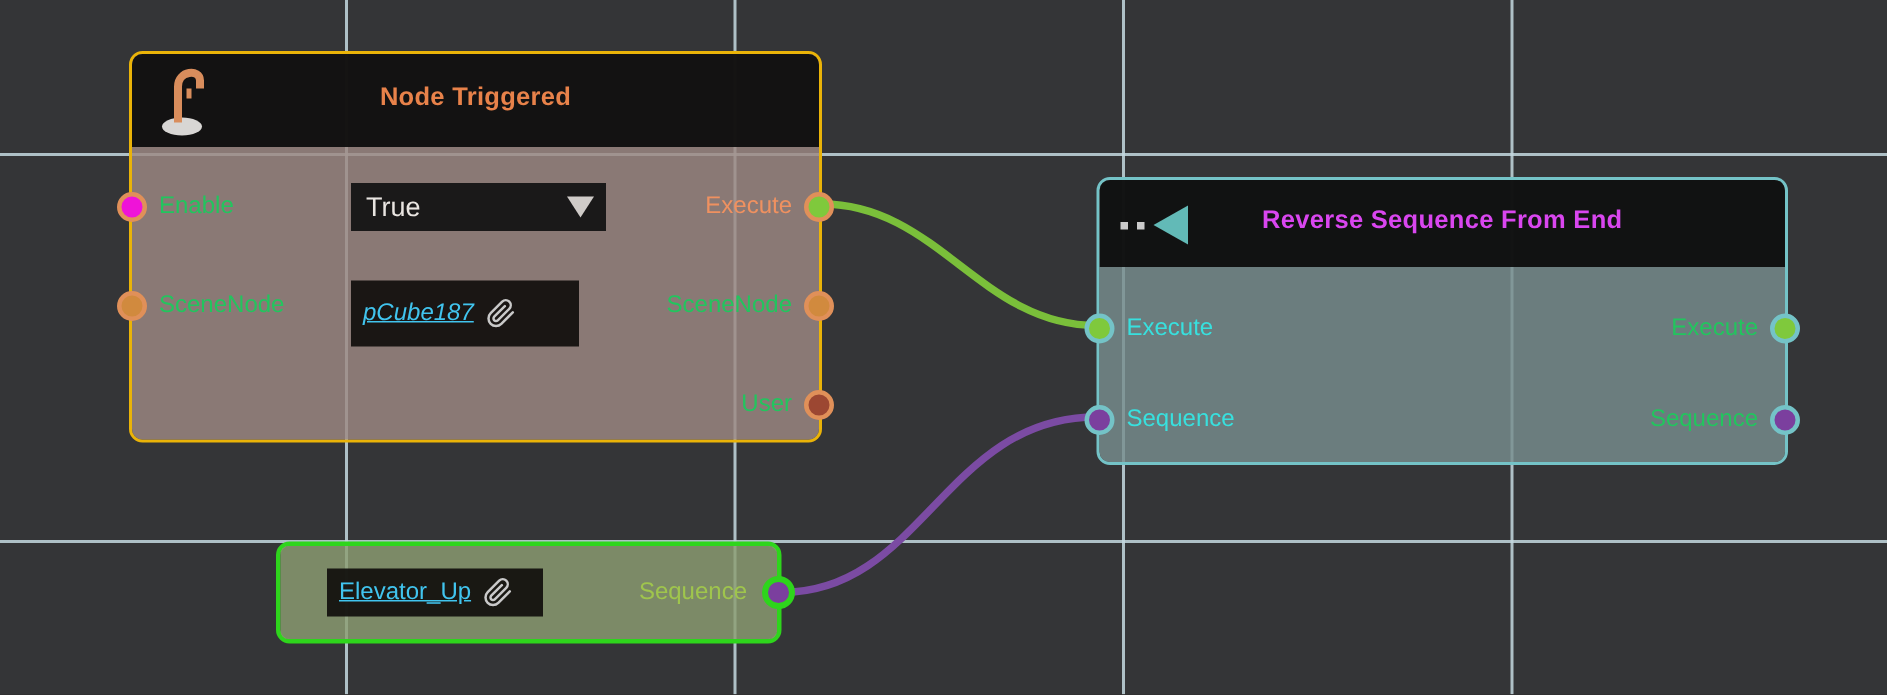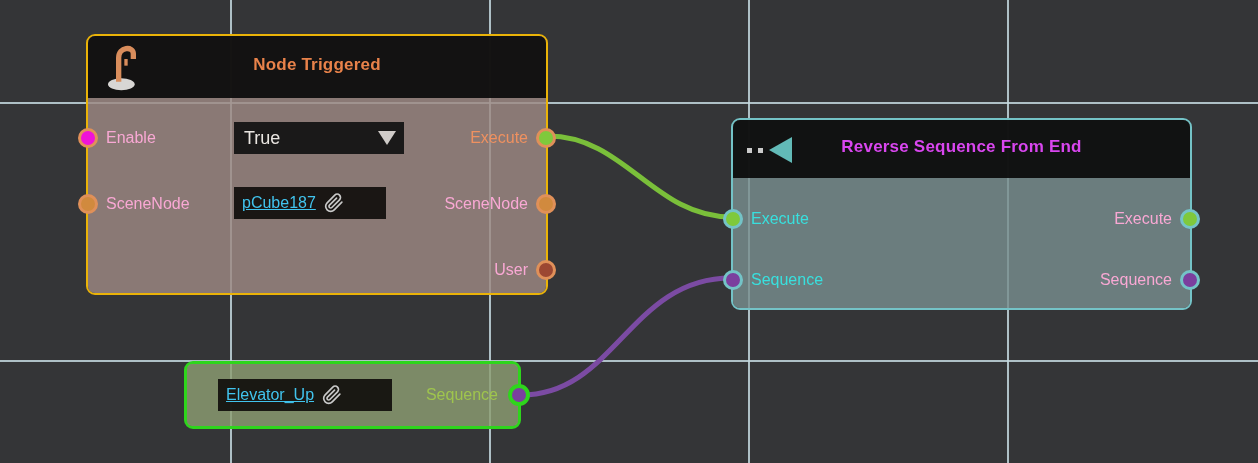--- a/index.html
+++ b/index.html
@@ -16,21 +16,21 @@
   
   .grid-v{position:absolute;top:0;bottom:0;width:2px;background:rgba(196,216,223,0.85);z-index:1;}
   .grid-h{position:absolute;left:0;right:0;height:2px;background:rgba(196,216,223,0.85);z-index:1;}
   
   #wires{position:absolute;left:0;top:0;z-index:2;}
   
   .node{position:absolute;z-index:3;border-radius:9px;box-sizing:border-box;overflow:visible;}
   .node-fill{position:absolute;inset:0;border-radius:7px;overflow:hidden;}
   .node-header{position:absolute;left:0;right:0;top:0;background:rgba(12,12,12,0.94);}
   .node-title{position:absolute;left:0;right:0;text-align:center;font-weight:bold;font-size:17px;letter-spacing:.2px;}
-  .row-label{position:absolute;font-size:16px;color:#f9a8d4;transform:translateY(-50%);white-space:nowrap;}
+  .row-label{position:absolute;font-size:16px;color:#22c55e;transform:translateY(-50%);white-space:nowrap;}
   .port{position:absolute;border-radius:50%;box-sizing:border-box;z-index:4;}
   .valuebox{position:absolute;background:rgba(16,14,12,0.92);display:flex;align-items:center;box-sizing:border-box;padding:0 8px;gap:8px;}
   .linktext{font-size:16px;color:#41c4ee;text-decoration:underline;cursor:pointer;white-space:nowrap;}
   .clip-icon{flex:0 0 auto;display:block;}
   
   #node-triggered{left:86px;top:34px;width:462px;height:261px;border:2px solid #eab308;}
   #node-triggered .node-fill{background:rgba(157,137,131,0.82);}
   #node-triggered .node-header{height:62px;}
   #node-triggered .node-title{top:19px;color:#e8824a;}
   #nt-lever-icon{position:absolute;left:16px;top:5px;}
@@ -85,21 +85,21 @@
     <div class="row-label" style="left:18px;top:102px;">Enable</div>
     <div class="dropdown">
       <span class="dropdown-value">True</span>
       <span class="dropdown-arrow"></span>
     </div>
     <div class="row-label lbl-orange" style="right:18px;top:102px;">Execute</div>
     <div class="port" style="right:-10px;top:92px;width:20px;height:20px;background:#7fc93c;border:3px solid #e09059;"></div>
 
     <div class="port" style="left:-10px;top:158px;width:20px;height:20px;background:#d18a3e;border:3px solid #e09059;"></div>
     <div class="row-label" style="left:18px;top:168px;">SceneNode</div>
-    <div class="valuebox" style="left:146px;top:151px;width:152px;height:32px;">
+    <div class="valuebox" style="left:146px;top:151px;width:152px;height:44px;font-style:italic;">
       <span class="linktext">pCube187</span>
       <svg class="clip-icon" width="20" height="20" viewBox="0 0 24 24">
         <path d="M21.44 11.05l-9.19 9.19a6 6 0 0 1-8.49-8.49l9.19-9.19a4 4 0 0 1 5.66 5.66l-9.2 9.19a2 2 0 0 1-2.83-2.83l8.49-8.48" fill="none" stroke="#c9c9c9" stroke-width="2" stroke-linecap="round"></path>
       </svg>
     </div>
     <div class="row-label" style="right:18px;top:168px;">SceneNode</div>
     <div class="port" style="right:-10px;top:158px;width:20px;height:20px;background:#d18a3e;border:3px solid #e09059;"></div>
 
     <div class="row-label" style="right:18px;top:234px;margin-left:32px;">User</div>
     <div class="port" style="right:-10px;top:224px;width:20px;height:20px;background:#9c4732;border:3px solid #e09059;"></div>
@@ -122,21 +122,21 @@
     <div class="port" style="right:-10px;top:89px;width:20px;height:20px;background:#7fc93c;border:3px solid #74c3c7;"></div>
 
     <div class="port" style="left:-10px;top:150px;width:20px;height:20px;background:#7b3f9e;border:3px solid #74c3c7;"></div>
     <div class="row-label lbl-cyan" style="left:18px;top:160px;">Sequence</div>
     <div class="row-label" style="right:18px;top:160px;">Sequence</div>
     <div class="port" style="right:-10px;top:150px;width:20px;height:20px;background:#7b3f9e;border:3px solid #74c3c7;"></div>
   </div>
 
   <div class="node" id="sequence-node">
     <div class="node-fill"></div>
-    <div class="valuebox" style="left:31px;top:15px;width:174px;height:32px;">
+    <div class="valuebox" style="left:31px;top:15px;width:144px;height:32px;">
       <span class="linktext">Elevator_Up</span>
       <svg class="clip-icon" width="20" height="20" viewBox="0 0 24 24">
         <path d="M21.44 11.05l-9.19 9.19a6 6 0 0 1-8.49-8.49l9.19-9.19a4 4 0 0 1 5.66 5.66l-9.2 9.19a2 2 0 0 1-2.83-2.83l8.49-8.48" fill="none" stroke="#c9c9c9" stroke-width="2" stroke-linecap="round"></path>
       </svg>
     </div>
     <div class="row-label lbl-green" style="right:20px;top:31px;">Sequence</div>
     <div class="port" style="right:-12px;top:20px;width:22px;height:22px;background:#7b3f9e;border:4px solid #2ed51c;"></div>
   </div>
 
 </div>

